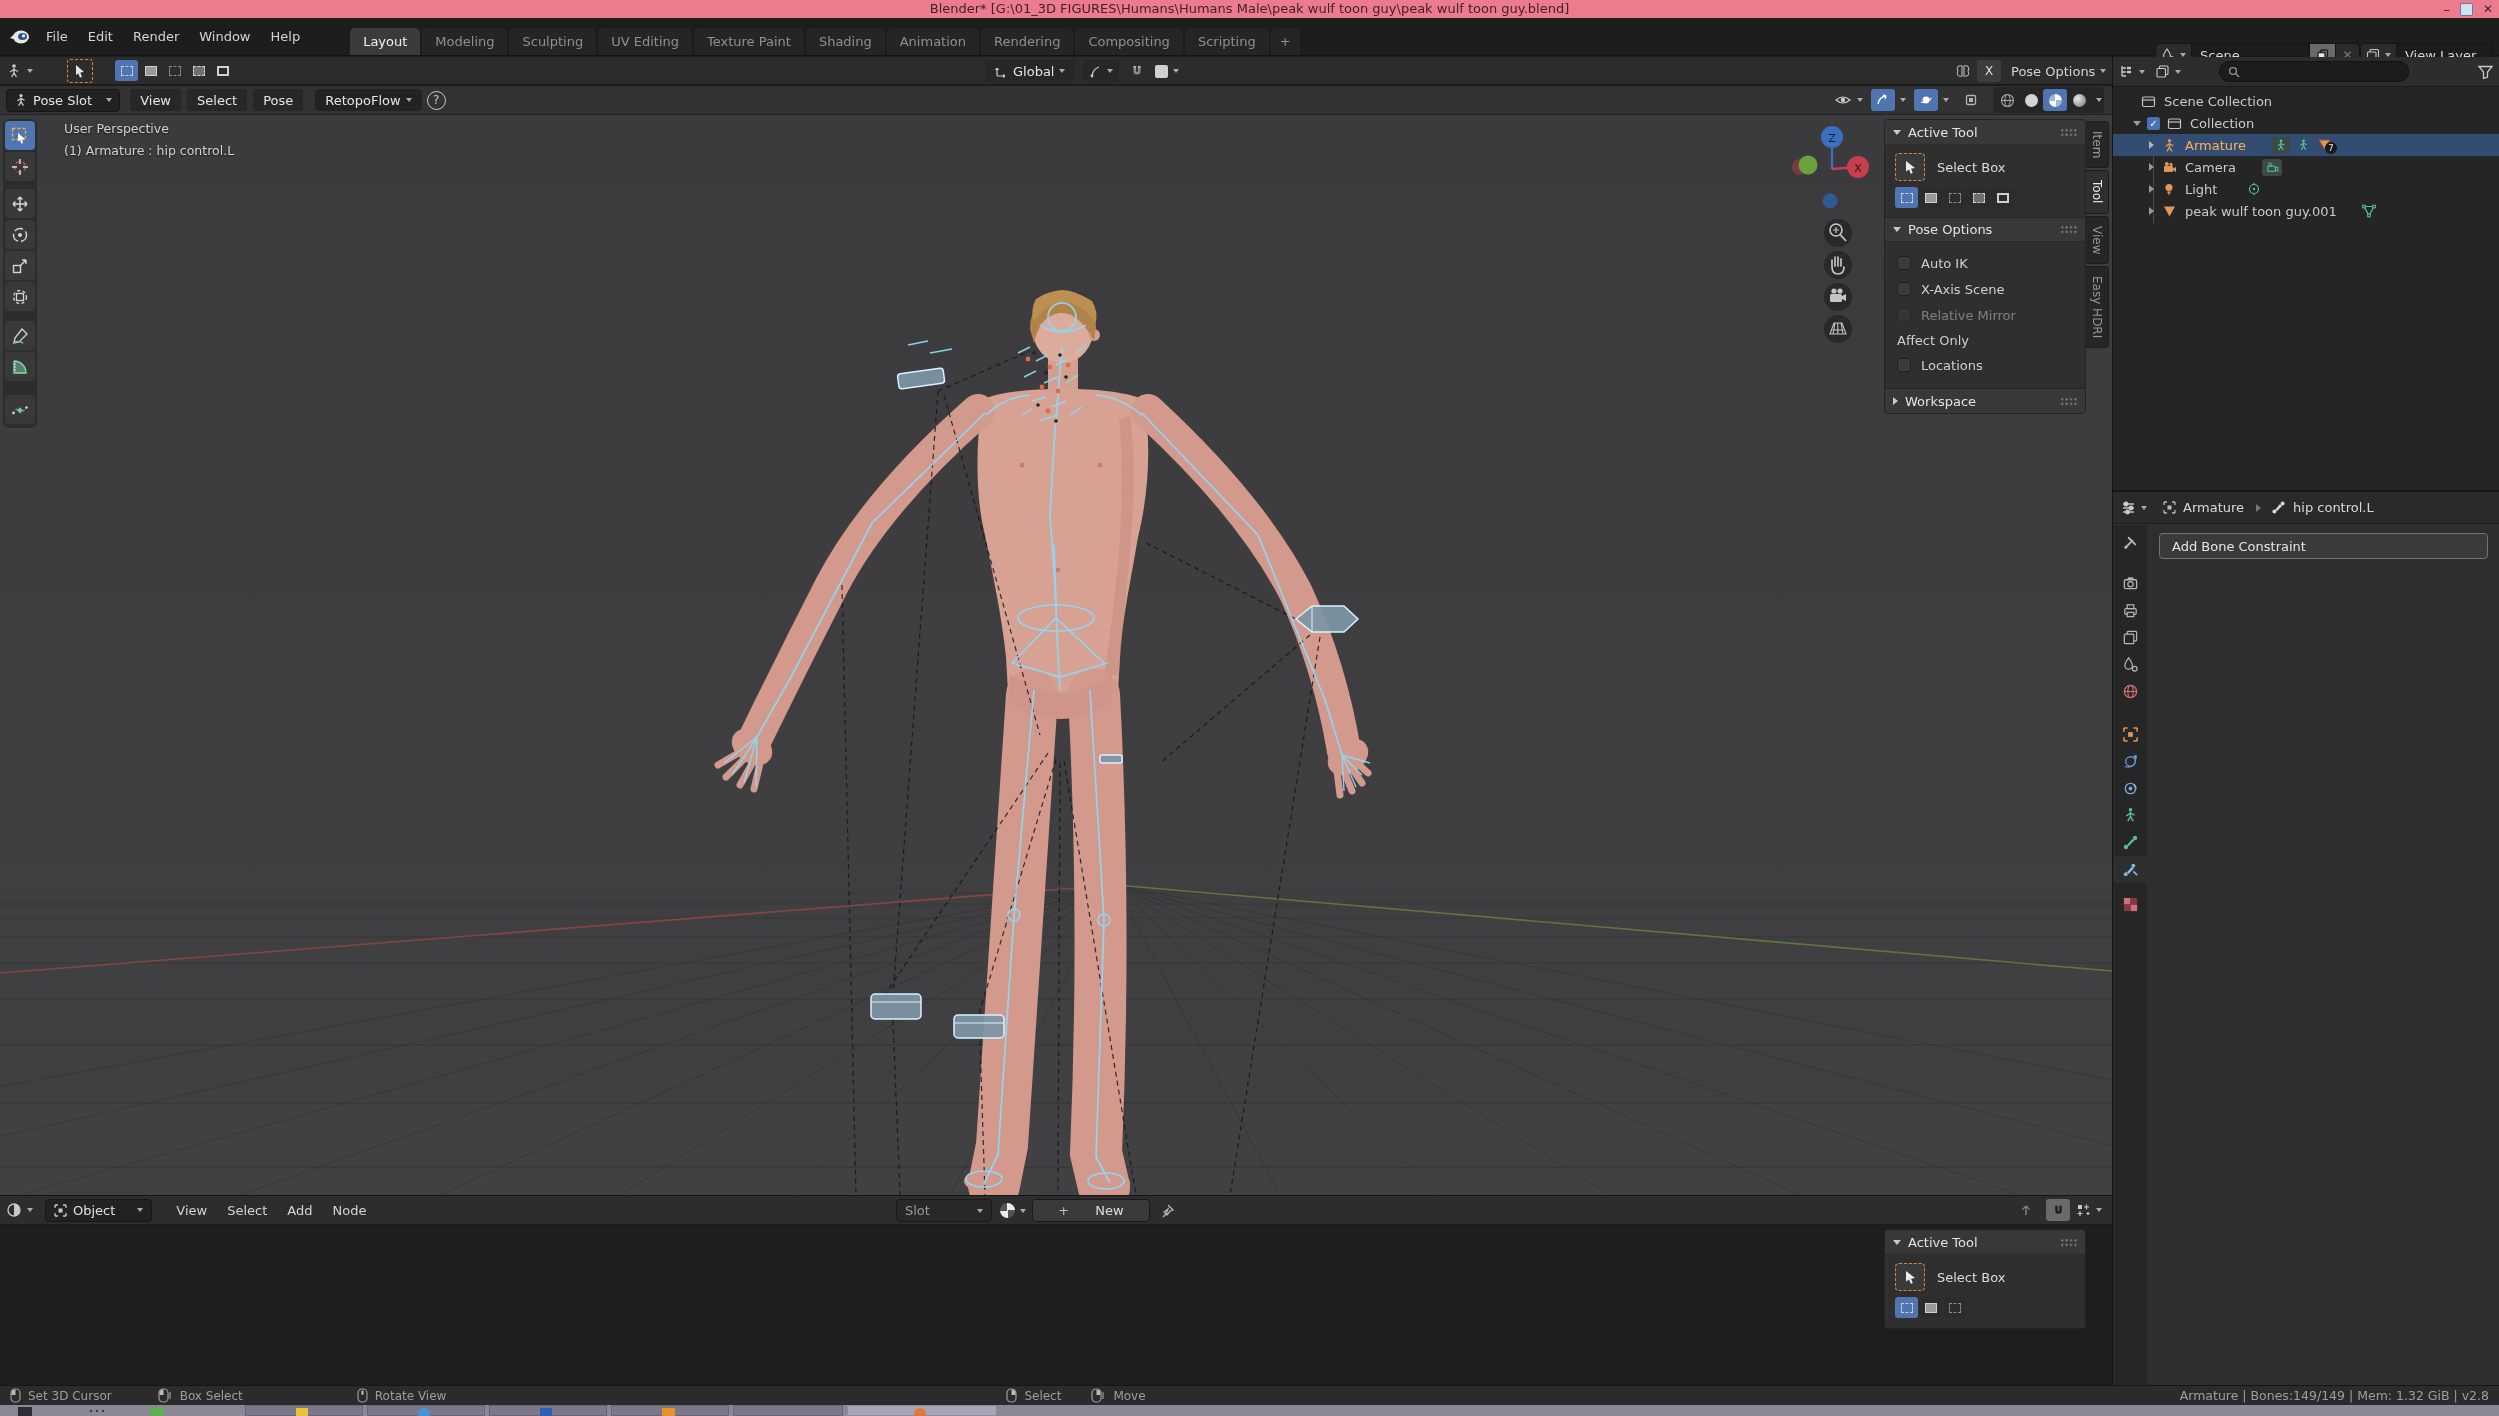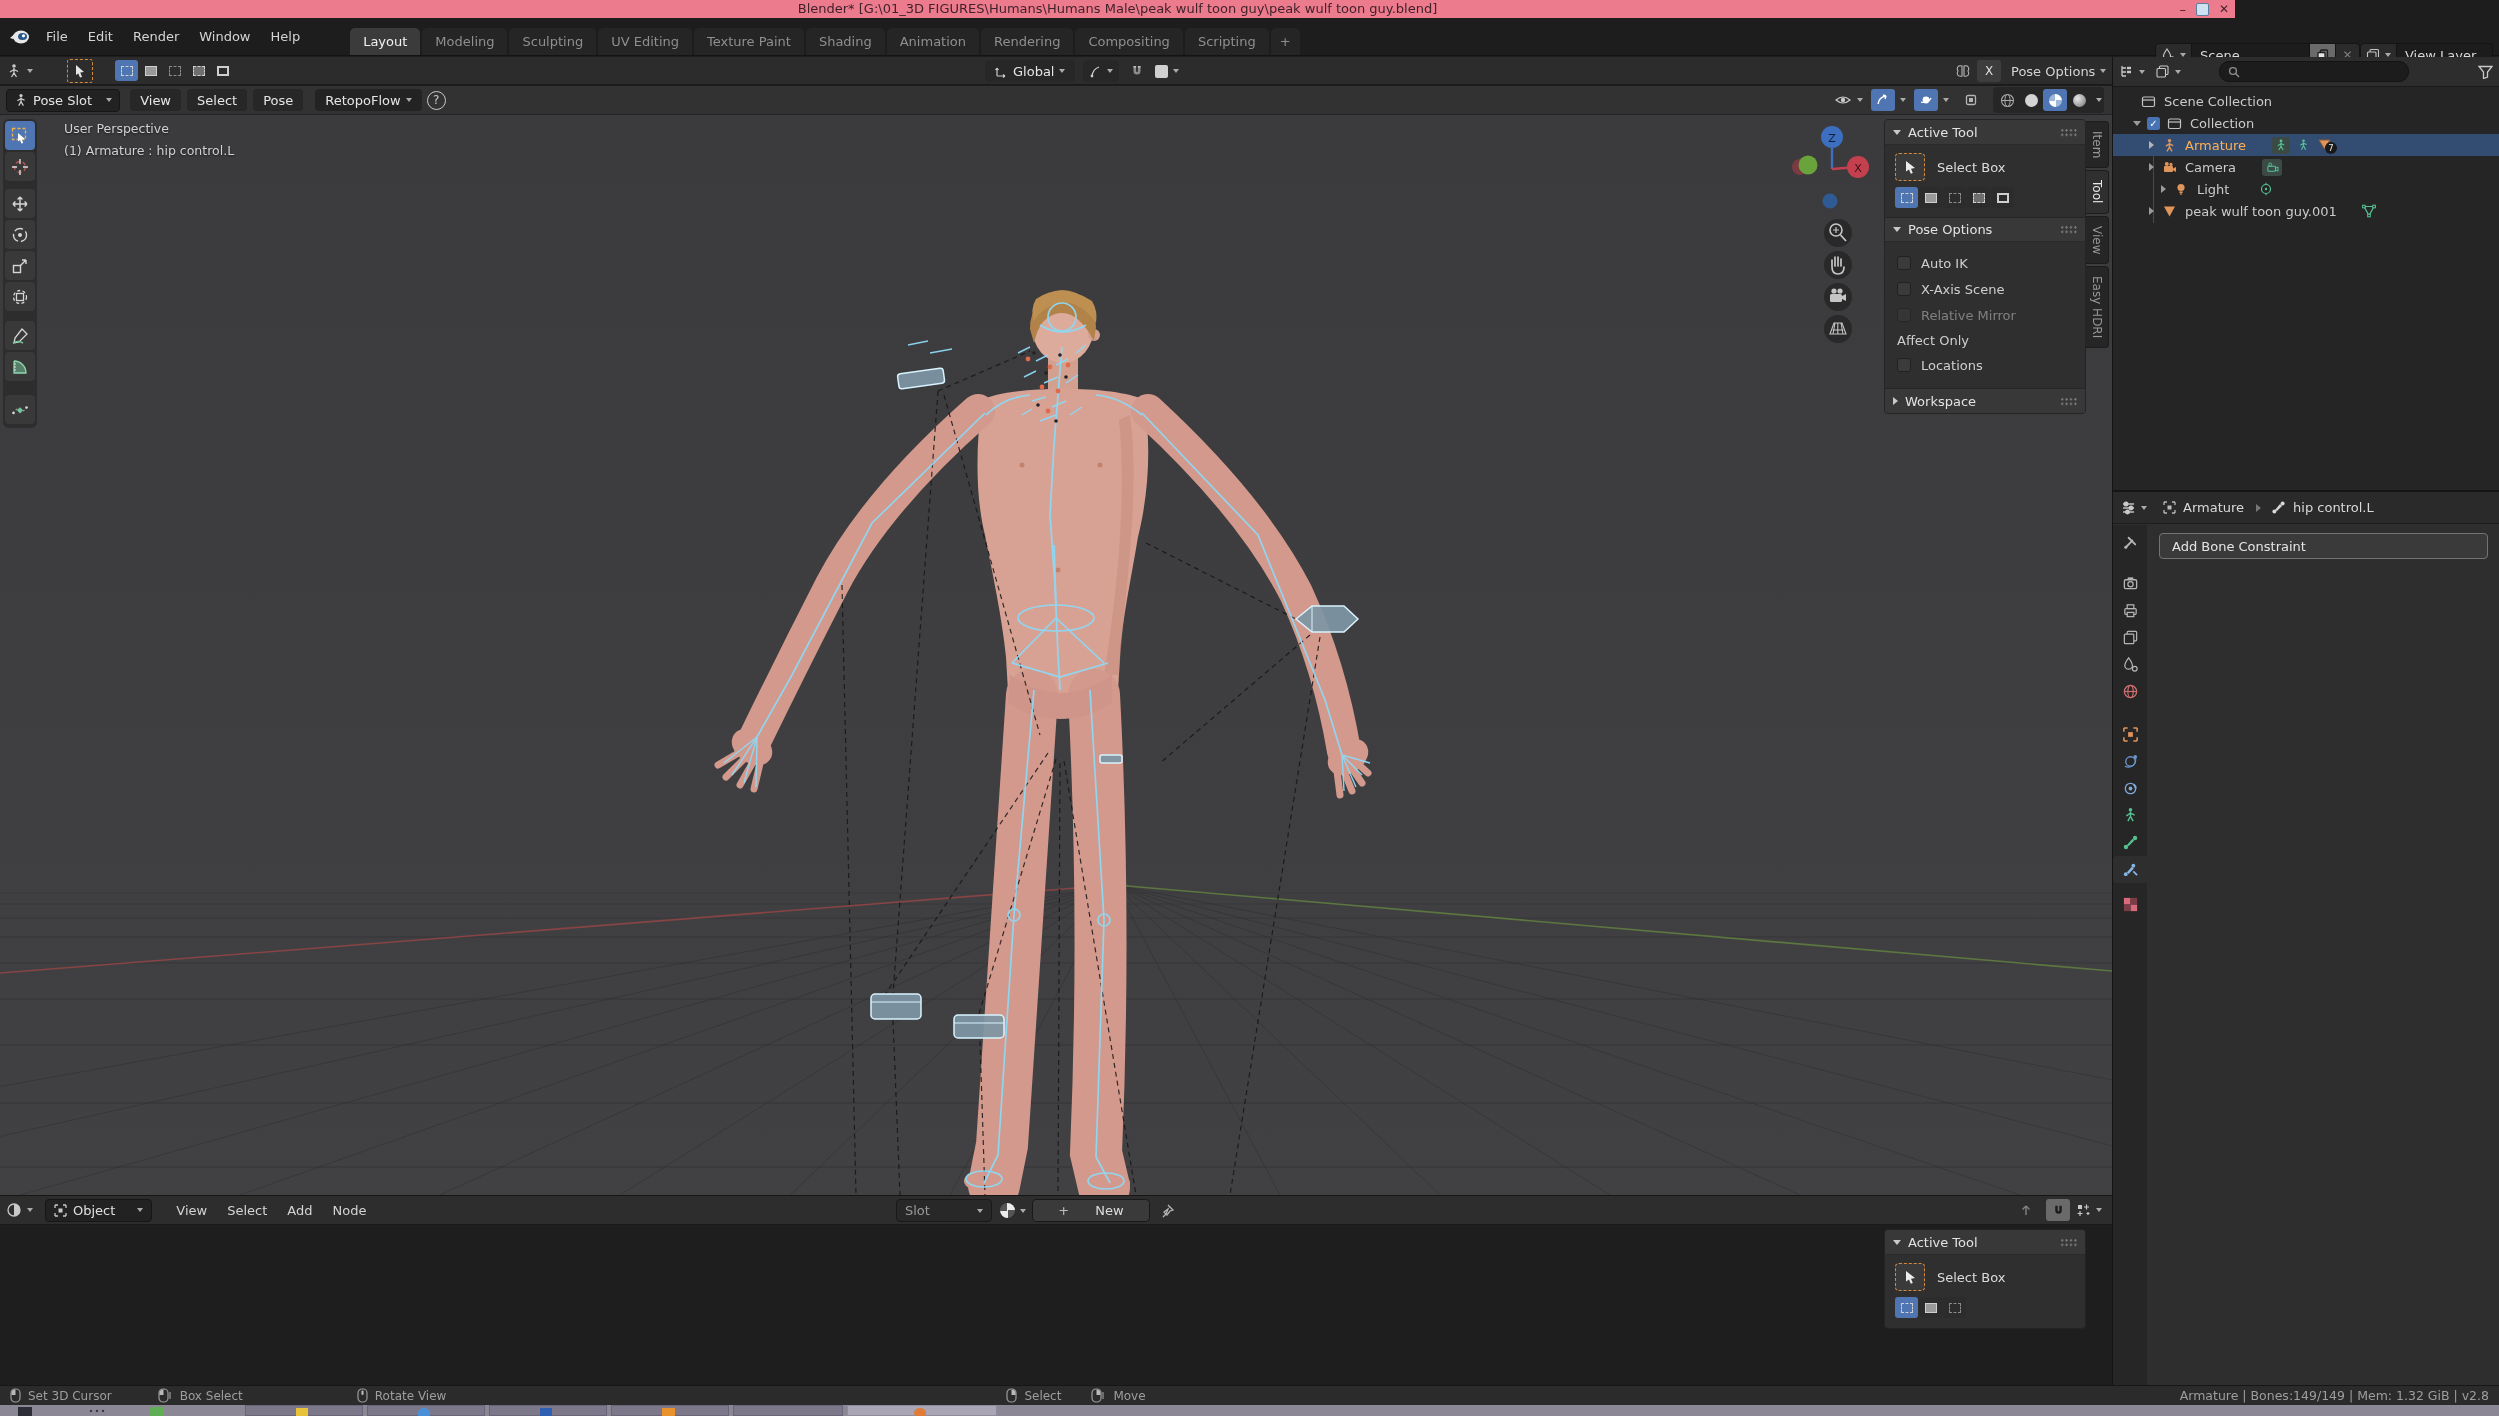--- a/index.html
+++ b/index.html
@@ -27,21 +27,21 @@
   .selmode.active{background:#4f76b3}
   .dash-box{width:12px;height:10px;border:1px dashed #cfcfcf}
   .ptab{width:34px;height:27px;display:flex;align-items:center;justify-content:center}
   .ptab.active{background:#2e2e2e;border-radius:4px 0 0 4px}
   .mouse{flex:none;margin-right:7px}
   .hintlbl{color:#9e9e9e;font-size:12px;white-space:nowrap}
 </style>
 </head>
 <body>
 
-<div class="abs row" style="left:0;top:0;width:2235px;height:18px;background:#ec7c8d;justify-content:center">
+<div class="abs row" style="left:0;top:0;width:2499px;height:18px;background:#ec7c8d;justify-content:center">
   <span style="color:#41222b;font-size:13px;line-height:18px;white-space:nowrap">Blender* [G:\01_3D FIGURES\Humans\Humans Male\peak wulf toon guy\peak wulf toon guy.blend]</span>
   <div class="abs row" style="right:6px;top:0;height:18px;gap:10px">
     <span style="color:#41222b;font-size:13px">–</span>
     <span style="width:13px;height:13px;background:#cfe2f1;border:1px solid #5b7f9e;border-radius:2px;display:inline-block"></span>
     <span style="color:#41222b;font-size:12px">✕</span>
   </div>
 </div>
 
 <div class="abs row" style="left:0;top:18px;width:2499px;height:38px;background:#1d1d1d;border-bottom:1px solid #131313">
   <svg width="24" height="18" viewBox="0 0 24 18" style="margin:0 4px 0 8px">
@@ -755,21 +755,21 @@
         </svg>
       <span>Camera</span>
       <span style="margin-left:26px;width:20px;height:17px;background:#3c4a46;border-radius:3px;display:inline-flex;align-items:center;justify-content:center">
         <svg width="13" height="11" viewBox="0 0 15 13">
             <rect x="2" y="5" width="9" height="6" rx="1" fill="none" stroke="#56c596" stroke-width="1.2"></rect>
             <circle cx="4.8" cy="3" r="1.8" fill="none" stroke="#56c596" stroke-width="1.1"></circle>
             <path d="M11,7.5 l3,-1.6 v5 l-3,-1.6 Z" fill="none" stroke="#56c596" stroke-width="1.1"></path>
           </svg>
       </span>
     </div>
-    <div class="orow" style="padding-left:48px">
+    <div class="orow" style="padding-left:36px">
       <span class="tri-r" style="border-left-color:#9a9a9a;margin-right:8px"></span>
       <svg width="14" height="14" viewBox="0 0 14 14" style="margin-right:9px">
           <circle cx="7" cy="5.5" r="3.6" fill="#e0955a"></circle>
           <rect x="5.4" y="9.4" width="3.2" height="1.6" fill="#e0955a"></rect>
           <rect x="5.9" y="11.4" width="2.2" height="1.2" fill="#e0955a"></rect>
         </svg>
       <span>Light</span>
       <svg width="14" height="14" viewBox="0 0 14 14" style="margin-left:30px">
           <circle cx="7" cy="7" r="4.5" fill="none" stroke="#56c596" stroke-width="1.2"></circle>
           <circle cx="7" cy="7" r="1.2" fill="#56c596"></circle>

